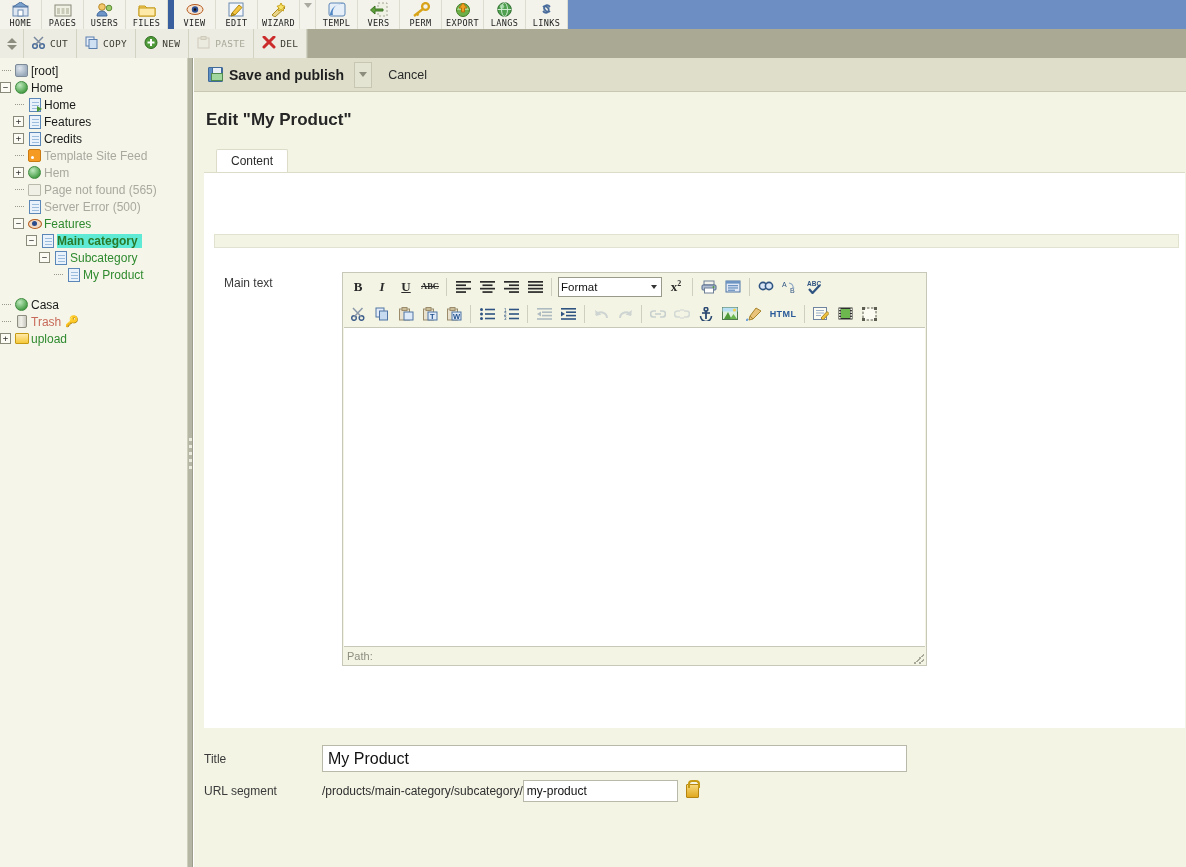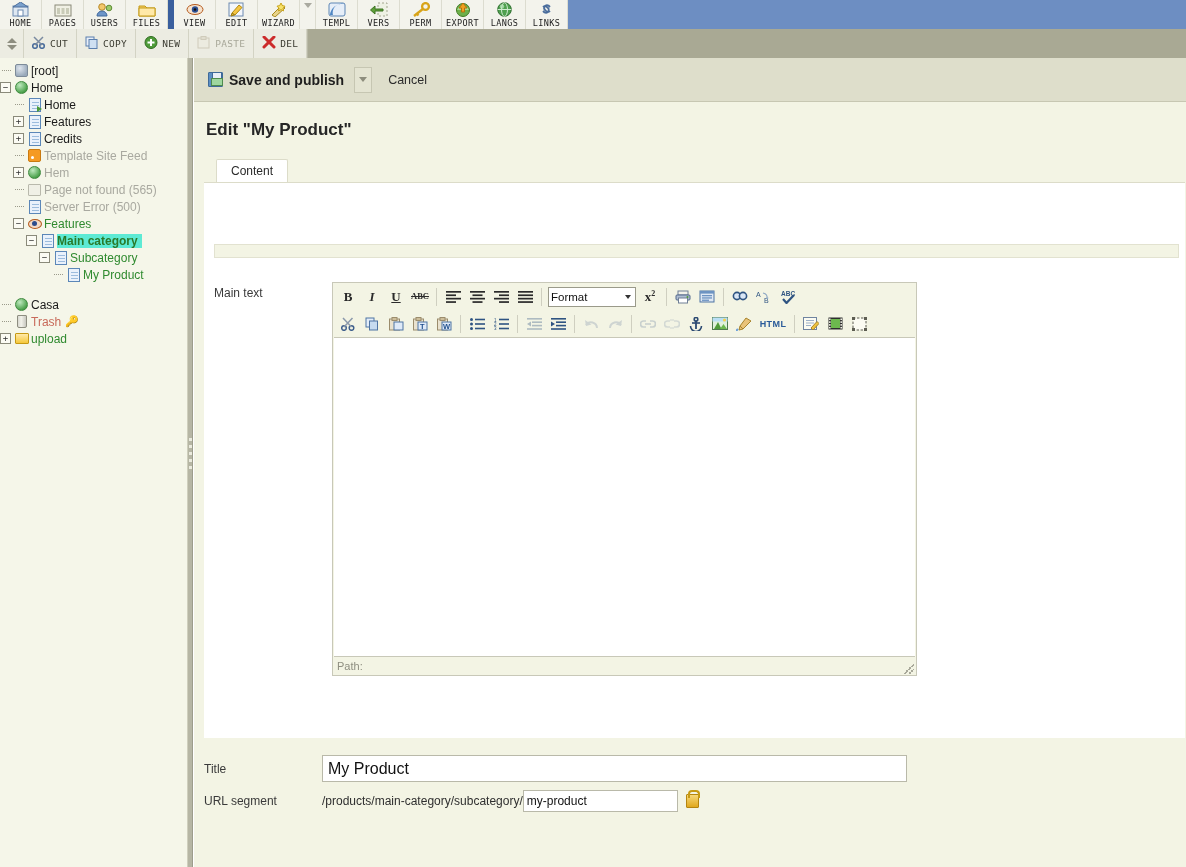--- a/index.html
+++ b/index.html
@@ -279,21 +279,21 @@
 
   
   #main {
     position: absolute;
     left: 194px; top: 58px;
     width: 992px; height: 809px;
     background: #f3f4e4;
     overflow: hidden;
   }
   #actionbar {
-    height: 44px;
+    height: 34px;
     background: #dedecb;
     border-bottom: 1px solid #c7c7b2;
     display: flex;
     align-items: center;
     padding-left: 10px;
   }
   #saveBtn {
     display: flex;
     align-items: center;
     gap: 6px;
@@ -385,21 +385,21 @@
     left: 10px; top: 61px;
     width: 965px; height: 14px;
     background: #f3f4e4;
     border: 1px solid #e2e2d0;
   }
 
   
   .frow {
     display: flex;
     align-items: flex-start;
-    padding-left: 10px;
+    padding-left: 20px;
   }
   .flabel {
     width: 118px;
     font-size: 12px;
     color: #3a3a3a;
     padding-top: 4px;
     flex: 0 0 auto;
   }
 
   
@@ -426,21 +426,21 @@
     border-radius: 2px;
   }
   .tbtn2.off { opacity: .35; cursor: default; }
   .tbsep {
     width: 1px; height: 18px;
     background: #cfcfc0;
     margin: 0 4px;
     flex: 0 0 auto;
   }
   .fmtsel {
-    width: 88px; height: 20px;
+    width: 104px; height: 20px;
     border: 1px solid #9a9a8a;
     background: #ffffff;
     font-size: 11.5px;
     font-family: "Liberation Sans", sans-serif;
     color: #111;
     padding: 0 2px;
     display: flex; align-items: center;
     justify-content: space-between;
     cursor: pointer;
     margin: 0 2px;

